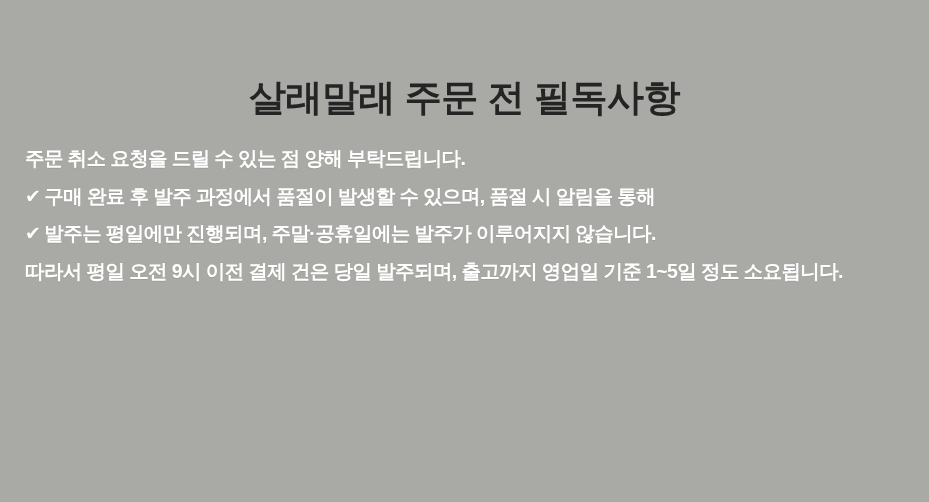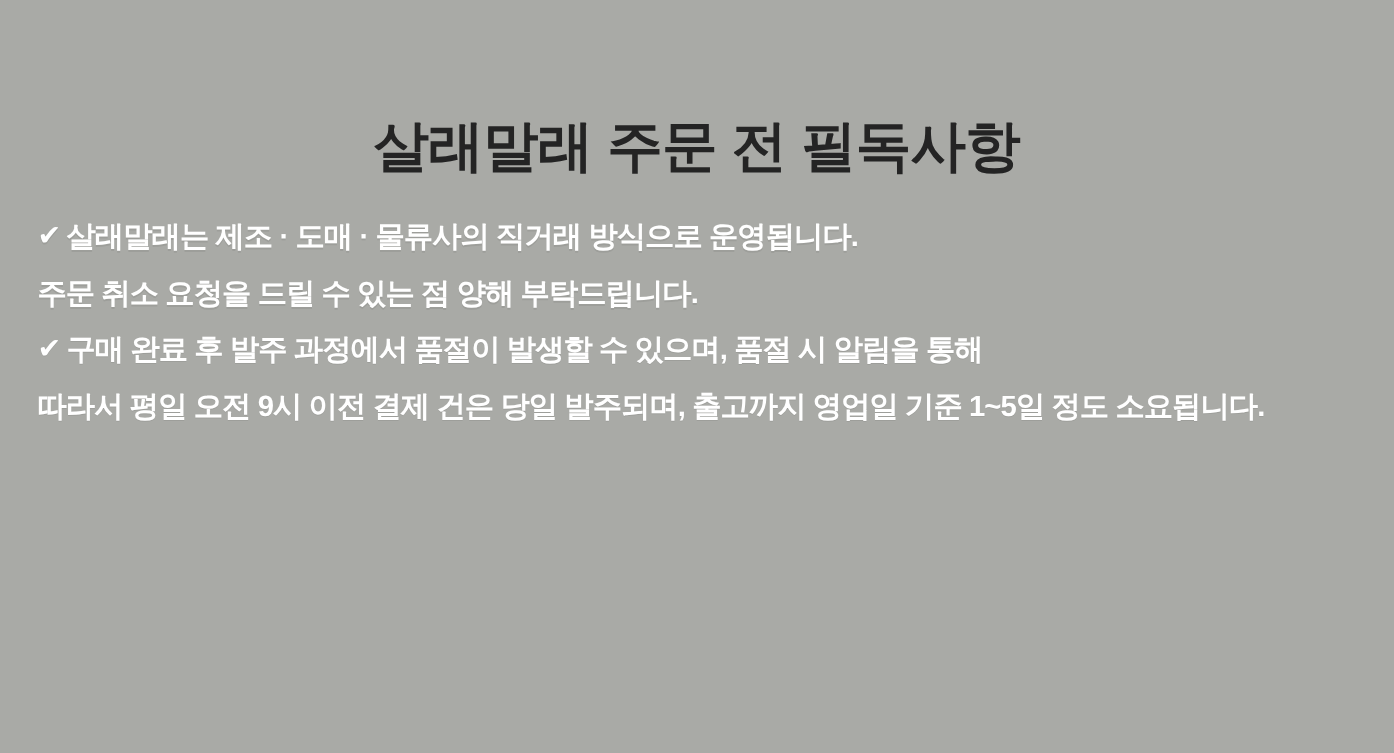--- a/index.html
+++ b/index.html
@@ -76,19 +76,19 @@
   }
 </style>
 </head>
 <body>
 
 <div id="notice-canvas">
 
   <h1 id="notice-title">살래말래 주문 전 필독사항</h1>
 
   <div id="notice-body">
-      <div class="notice-line"><span class="check-icon">✔</span><span class="seg">살래말래는 </span><span class="seg hl">제조 · 도매 · 물류사의 직거래 방식</span><span class="seg">으로 운영됩니다.</span></div>
       <div class="notice-line"><span class="seg">주문 취소 요청을 드릴 수 있는 점 양해 부탁드립니다.</span></div>
       <div class="notice-line"><span class="check-icon">✔</span><span class="seg">구매 완료 후 </span><span class="seg hl">발주 과정에서 품절</span><span class="seg">이 발생할 수 있으며, 품절 시 알림을 통해</span></div>
+      <div class="notice-line"><span class="check-icon">✔</span><span class="seg">발주는 </span><span class="seg hl">평일에만 진행</span><span class="seg">되며, 주말·공휴일에는 발주가 이루어지지 않습니다.</span></div>
       <div class="notice-line"><span class="seg">따라서 </span><span class="seg hl">평일 오전 9시 이전 결제</span><span class="seg"> 건은 당일 발주되며, 출고까지 영업일 기준 1~5일 정도 소요됩니다.</span></div>
     </div>
 
 </div>
 
 </body></html>

